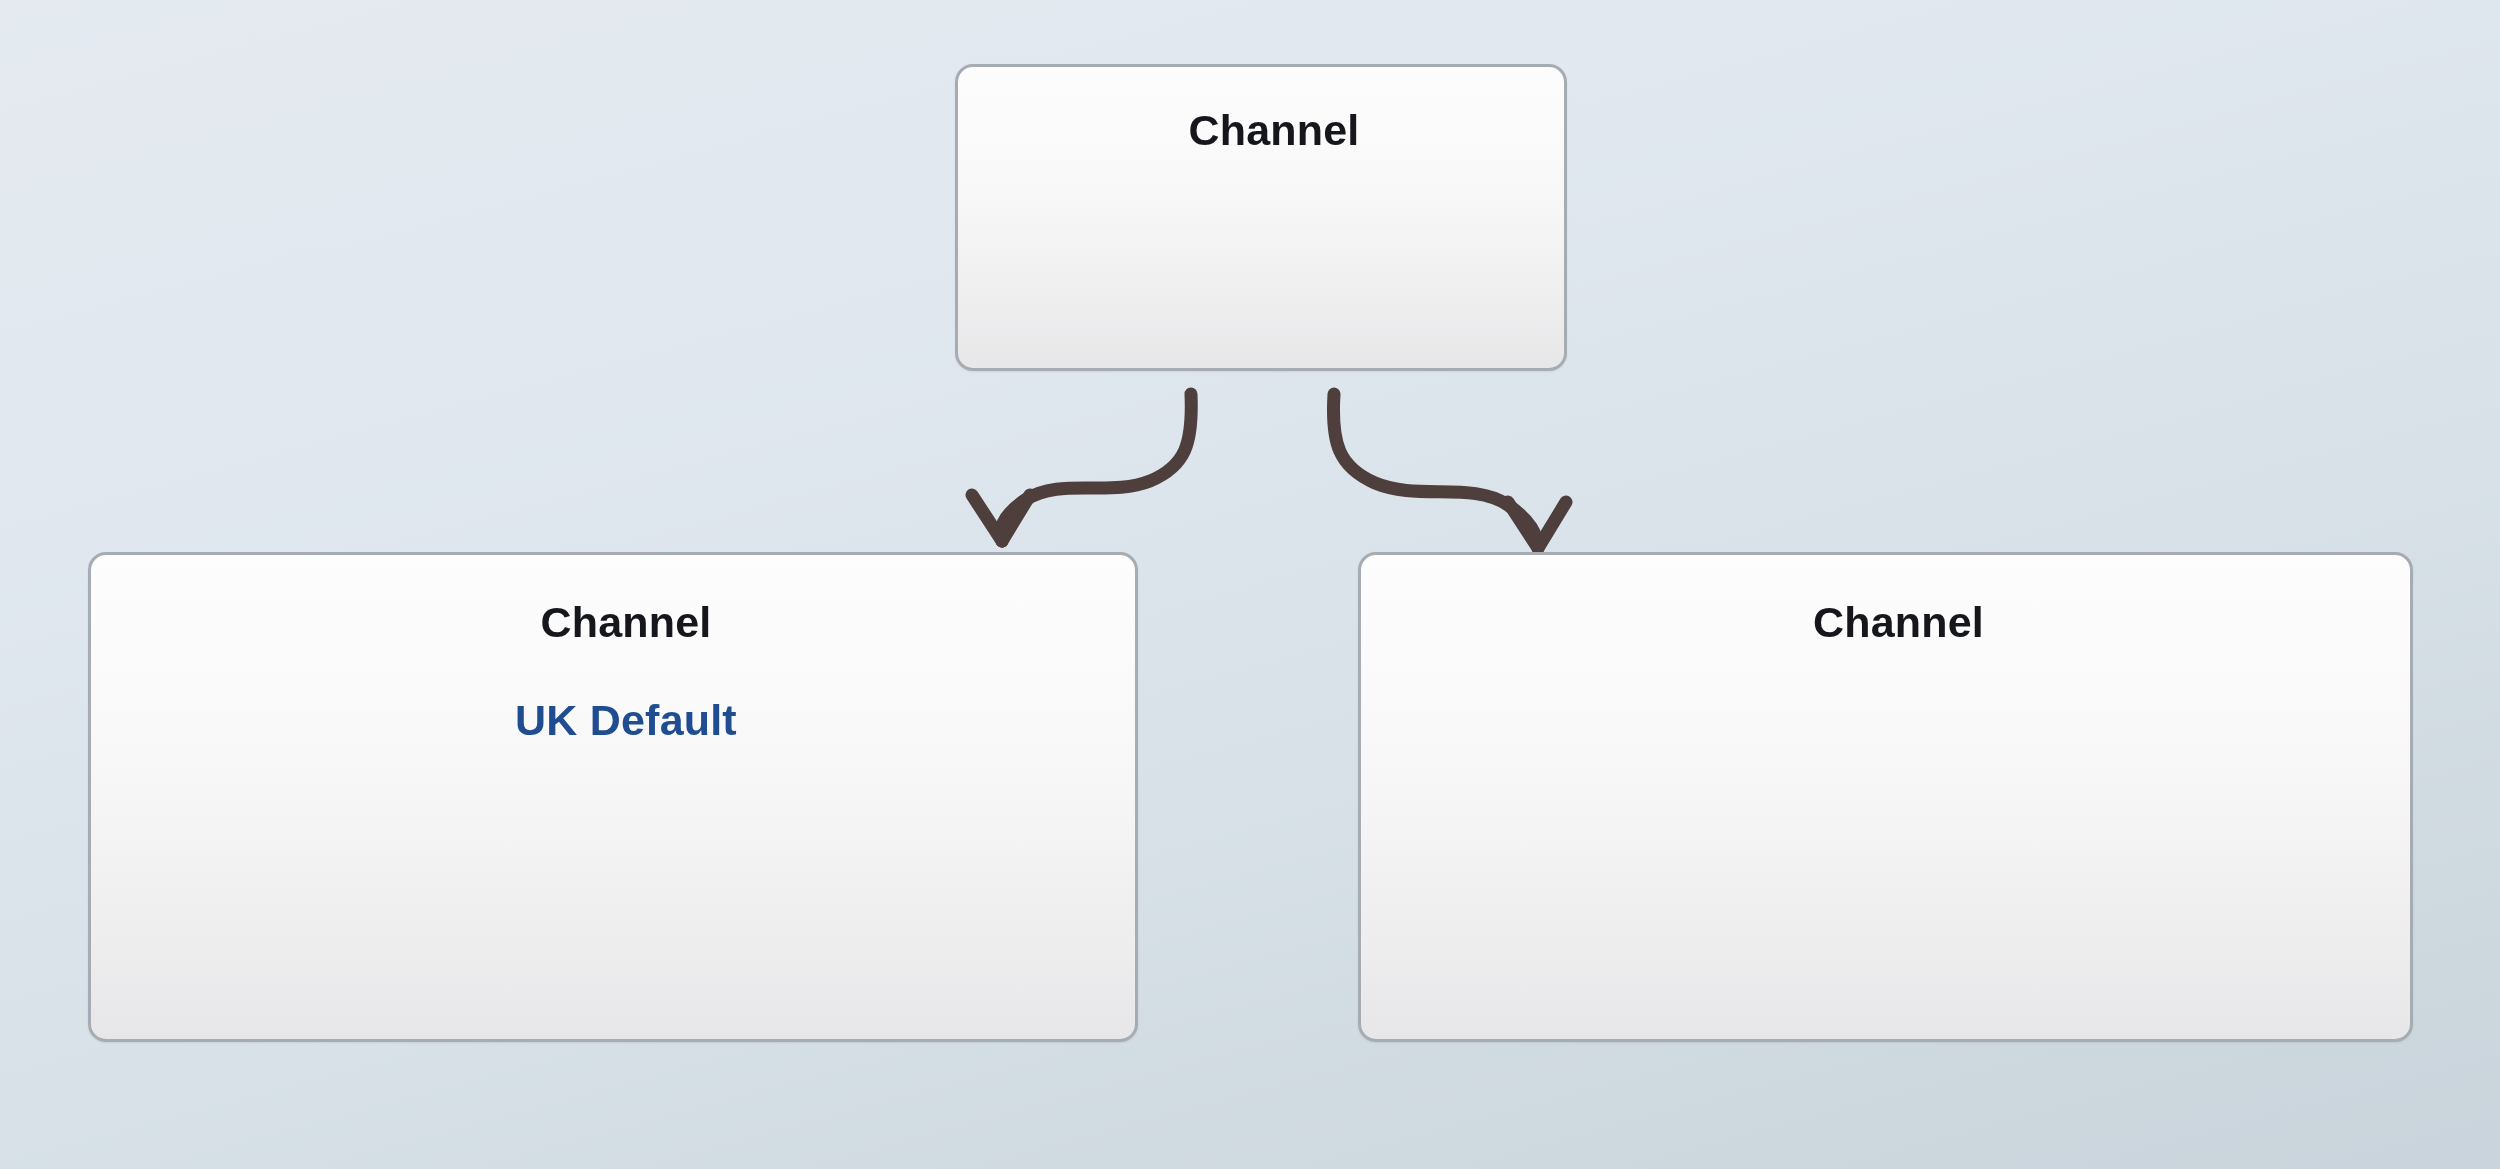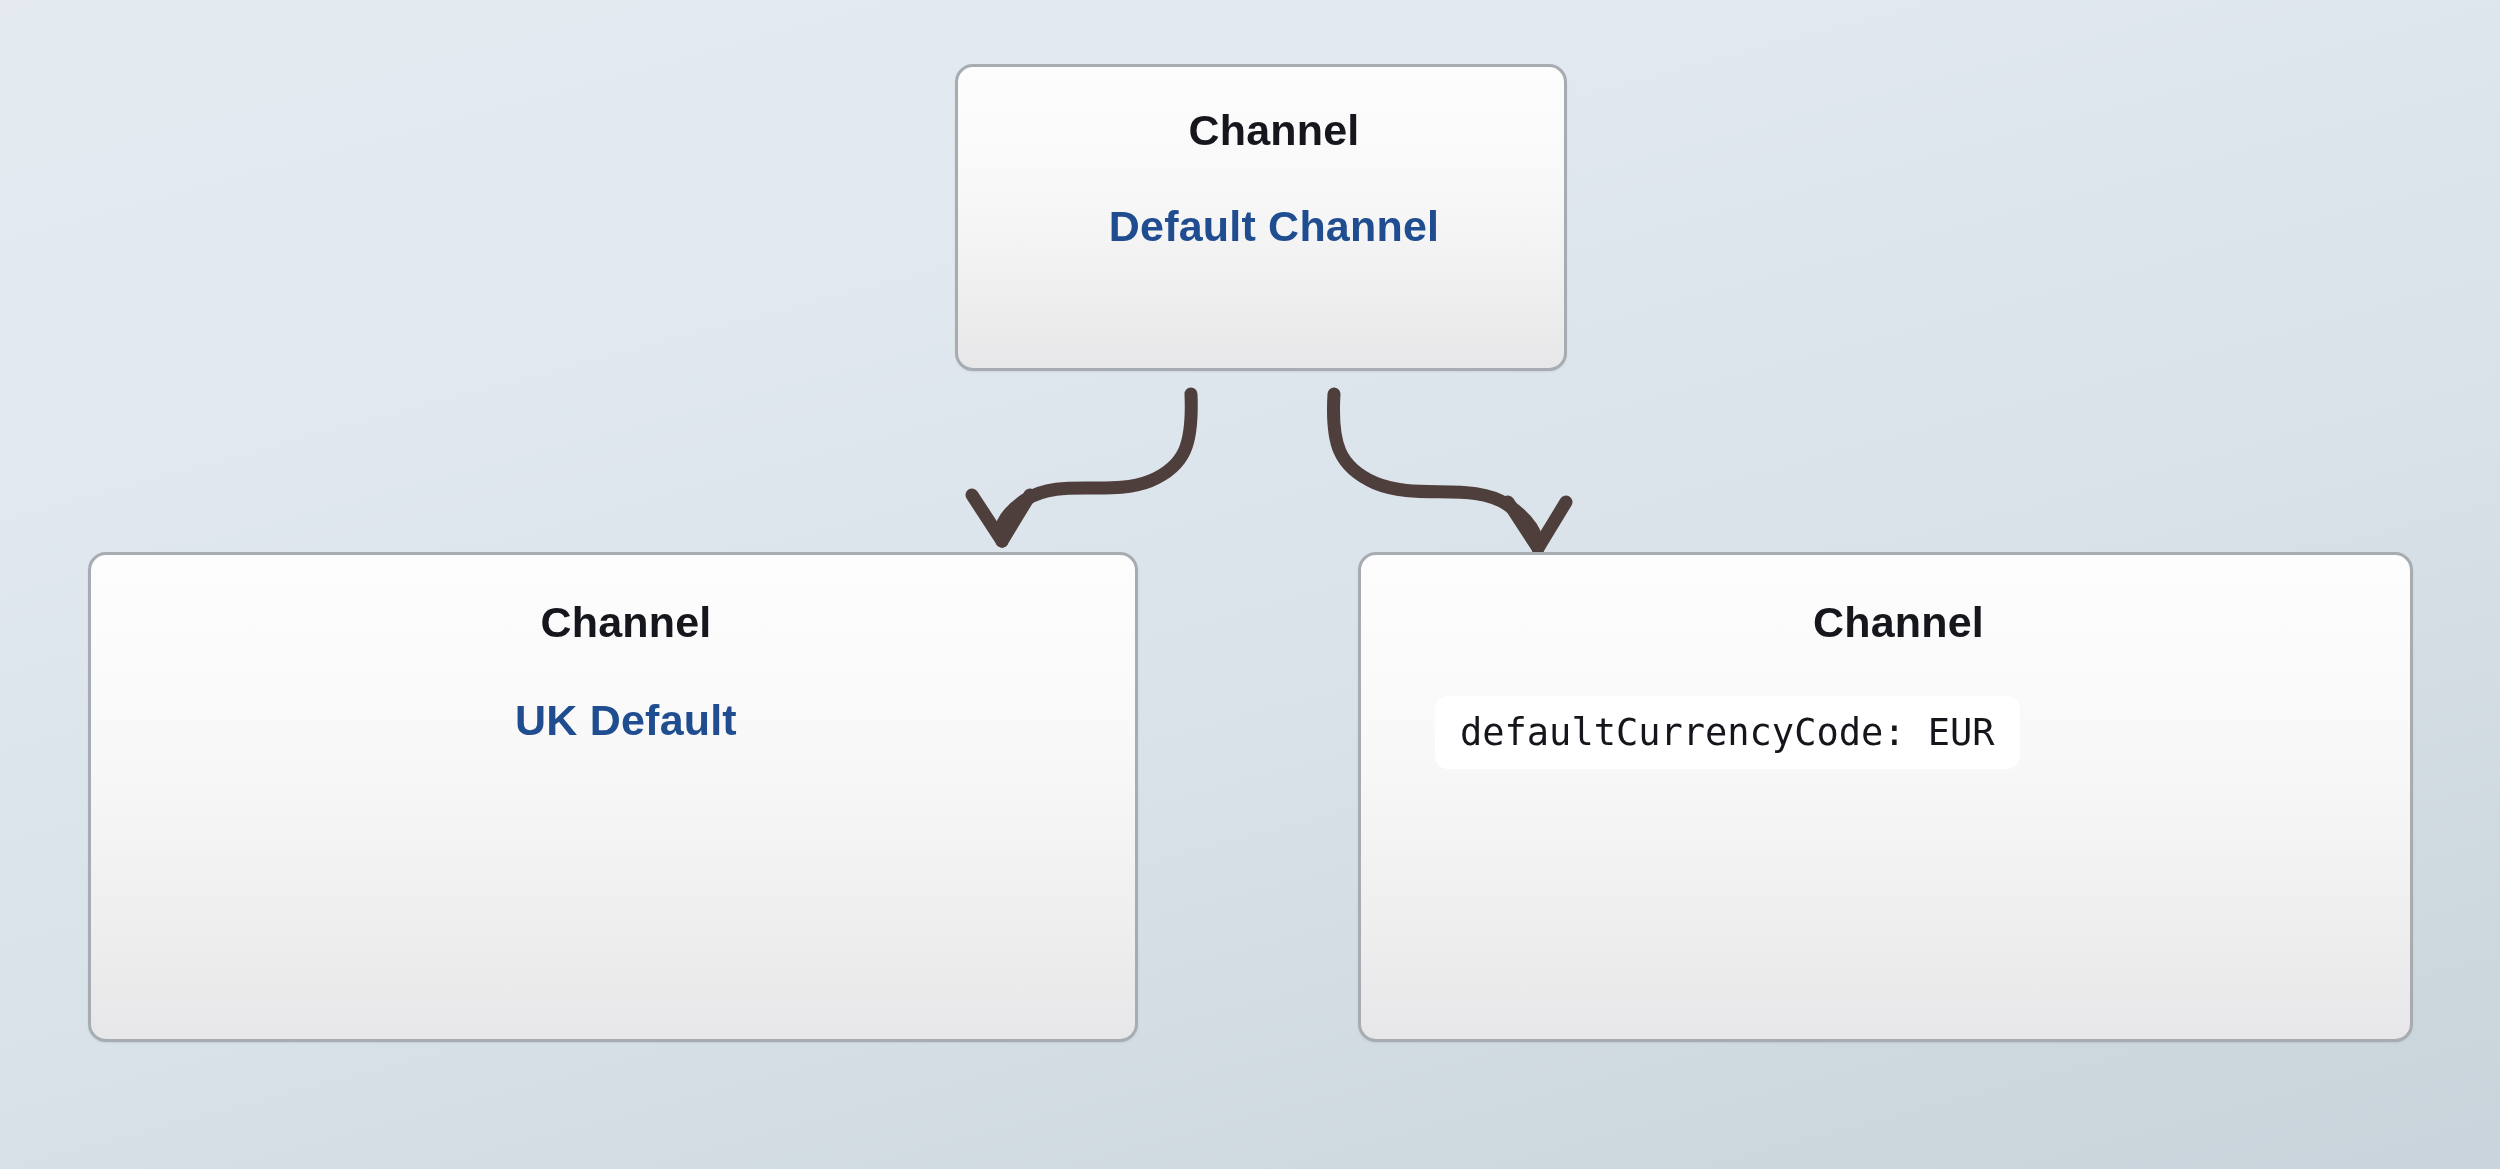--- a/index.html
+++ b/index.html
@@ -133,26 +133,24 @@
                  C 1418,501 1472,481 1508,505
                  C 1531,521 1537,534 1538,548"></path>
         <path d="M 1508,502 L 1538,548"></path>
         <path d="M 1566,502 L 1538,548"></path>
       </g>
     </g>
   </svg>
 
   <div class="node" id="node-root">
     <div class="node-type">Channel</div>
-    <div class="node-name">Default Channel</div>
   </div>
 
   <div class="node child" id="node-uk">
     <div class="node-type">Channel</div>
     <div class="node-name">UK Default</div>
   </div>
 
   <div class="node child" id="node-de">
     <div class="node-type">Channel</div>
-    <div class="node-prop">defaultCurrencyCode: EUR</div>
   </div>
 
 </div>
 
 </body></html>

